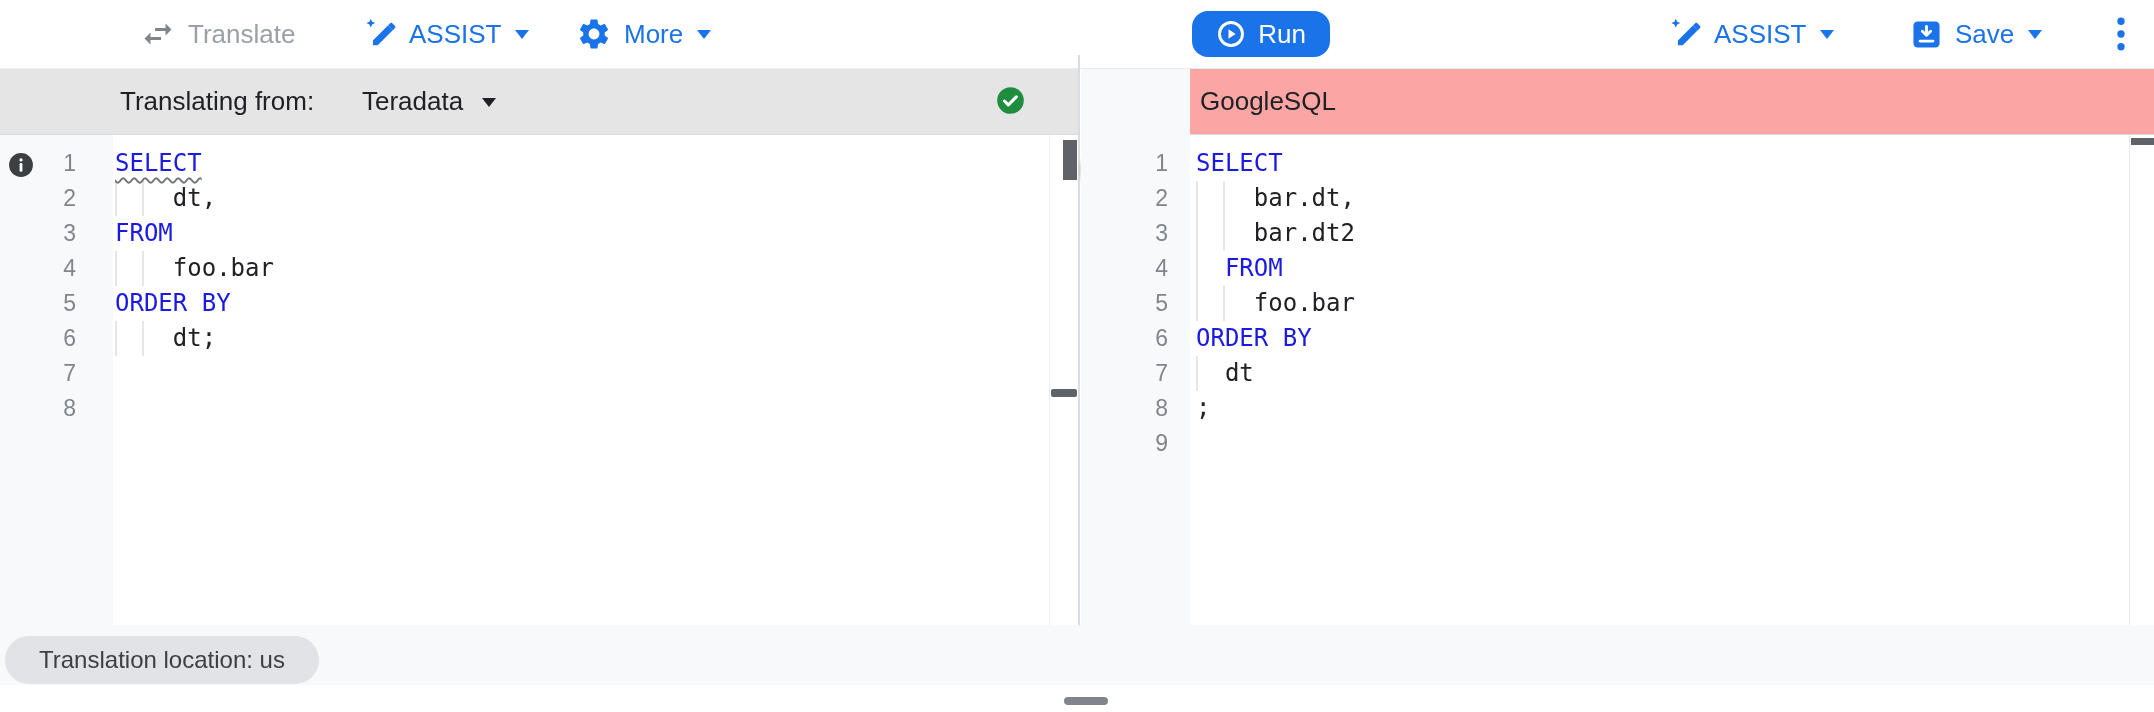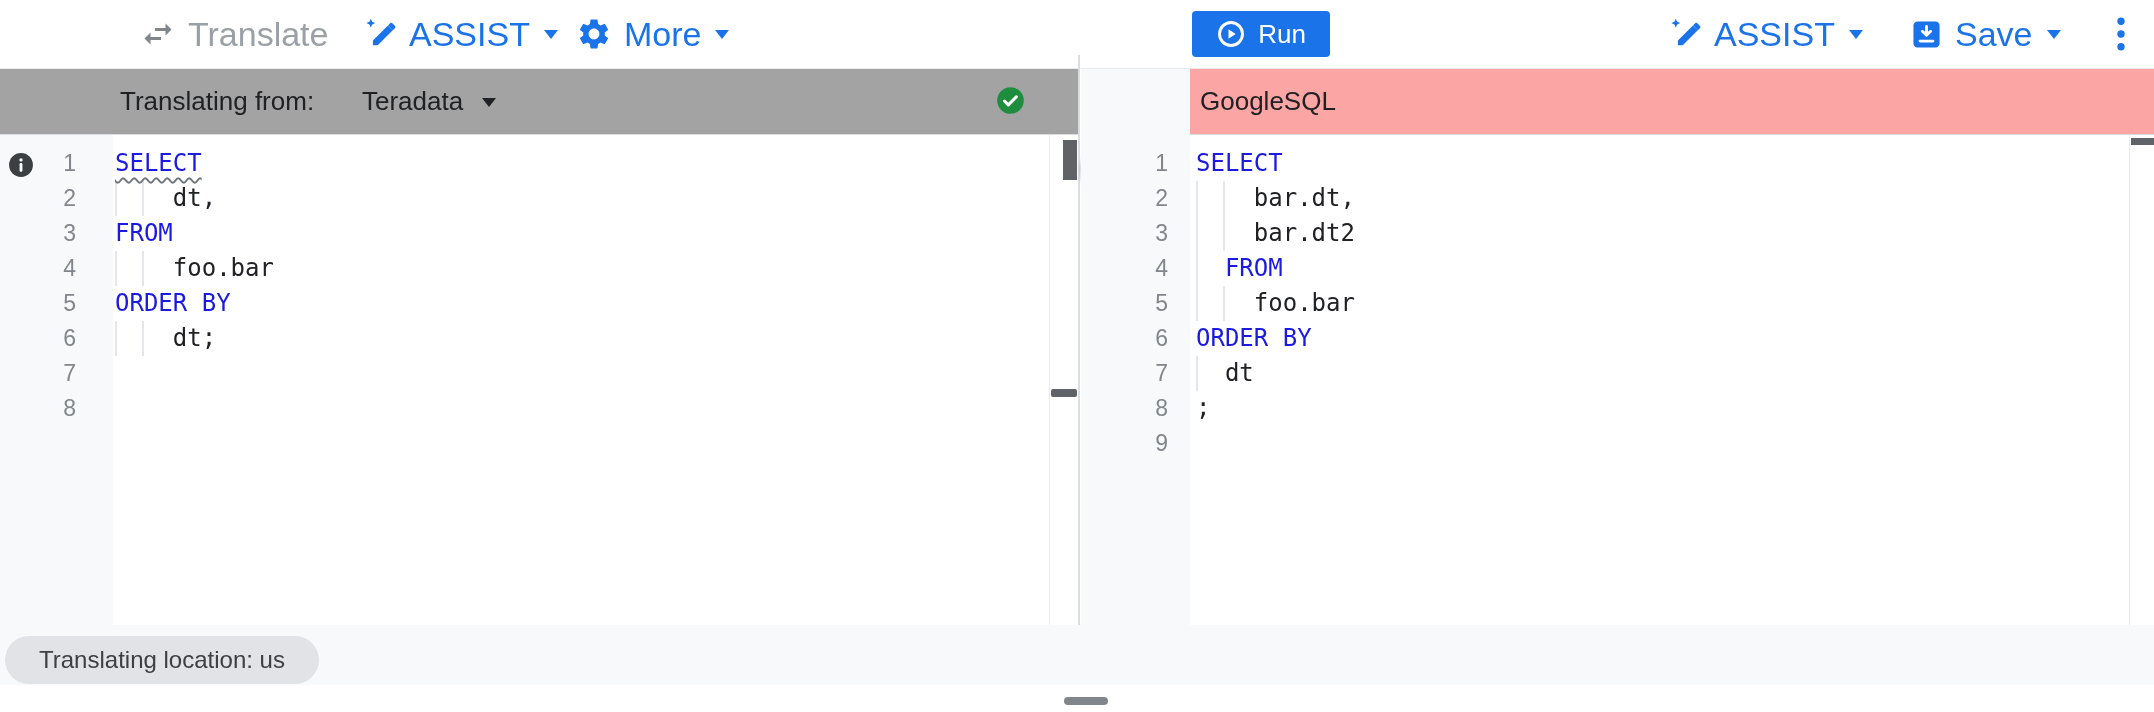--- a/index.html
+++ b/index.html
@@ -3,32 +3,32 @@
 <meta charset="utf-8">
 <style>
   html,body{margin:0;padding:0;background:#fff;}
   .app{position:relative;width:2154px;height:712px;background:#fff;overflow:hidden;
        font-family:"Liberation Sans",sans-serif;color:#202124;}
 
   
   .toolbar{position:absolute;left:0;top:0;width:2154px;height:68px;background:#fff;
            border-bottom:1px solid #e8eaed;}
   .tb-item{position:absolute;top:0;height:68px;display:flex;align-items:center;gap:12px;
-           font-size:34px;font-weight:500;color:#1a73e8;cursor:pointer;white-space:nowrap;}
+           font-size:26px;font-weight:500;color:#1a73e8;cursor:pointer;white-space:nowrap;}
   .tb-item.disabled{color:#9aa0a6;cursor:default;}
   .caret{width:0;height:0;border:7px solid transparent;border-top:9px solid currentColor;
          margin-top:8px;margin-left:2px;}
   .run-btn{position:absolute;left:1192px;top:11px;width:138px;height:46px;background:#1a73e8;
-           border:none;border-radius:4px;color:#fff;font-size:26px;font-weight:500;
+           border:none;border-radius:16px;color:#fff;font-size:26px;font-weight:500;
            font-family:"Liberation Sans",sans-serif;display:flex;align-items:center;
            justify-content:center;gap:12px;cursor:pointer;}
   .dots{position:absolute;left:2104px;top:0;height:68px;display:flex;align-items:center;cursor:pointer;}
 
   
-  .subhdr-left{position:absolute;left:0;top:69px;width:1078px;height:65px;background:#a3a3a3;
+  .subhdr-left{position:absolute;left:0;top:69px;width:1078px;height:65px;background:#e5e5e5;
                border-bottom:1px solid #dadce0;}
   .hdr-label{position:absolute;left:120px;top:0;height:65px;display:flex;align-items:center;
              font-size:26px;color:#202124;}
   .dialect{position:absolute;left:362px;top:0;height:65px;display:flex;align-items:center;gap:17px;
            font-size:26px;color:#202124;cursor:pointer;}
   .dialect .caret{border-top-color:#202124;margin-top:9px;}
   .status-ok{position:absolute;left:996px;top:86px;width:29px;height:29px;}
   .subhdr-right{position:absolute;left:1190px;top:69px;width:964px;height:65px;background:#fca5a5;
                 border-bottom:1px solid #dadce0;}
   .subhdr-right .hdr-label{left:10px;}
@@ -224,17 +224,17 @@
       <div class="cl g1"><span class="pl">  dt</span></div>
       <div class="cl g0"><span class="pl">;</span></div>
       <div class="cl g0"><span class="pl"></span></div>
     </div>
   <div class="track-line-right"></div>
   <div class="hthumb-right"></div>
 
   <div class="bottom-strip"></div>
   <div class="bottom-white"></div>
   <div class="chip">
-    <span>Translating location: us</span>
+    <span>Translation location: us</span>
   </div>
   <div class="bottom-grip"></div>
 
 </div>
 
 </body></html>

